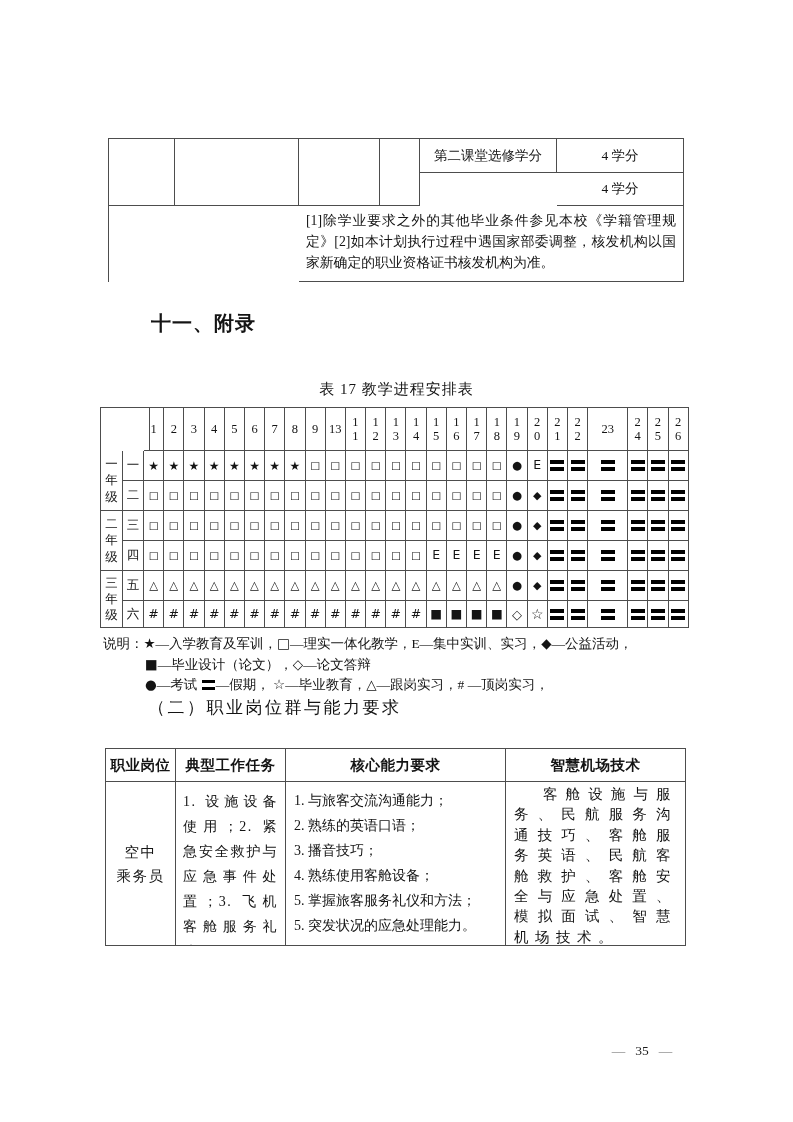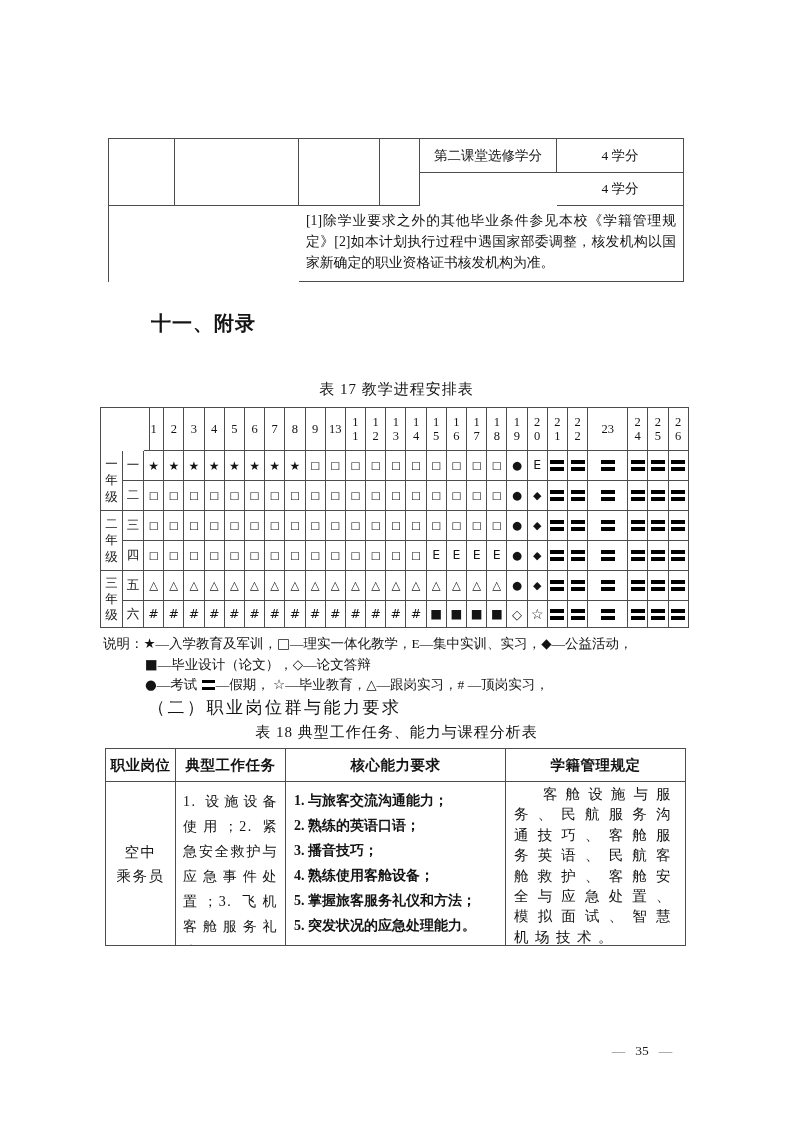--- a/index.html
+++ b/index.html
@@ -615,31 +615,30 @@
       </div>
     </div>
 
   <div class="legend">
     <div class="legend-line">说明：<span class="g">★</span>—入学教育及军训，<span class="g">□</span>—理实一体化教学，E—集中实训、实习，<span class="g">◆</span>—公益活动，</div>
     <div class="legend-line indent"><span class="g">■</span>—毕业设计（论文），<span class="g">◇</span>—论文答辩</div>
     <div class="legend-line indent"><span class="g">●</span>—考试 <span class="holiday hol-inline"></span>—假期， <span class="g">☆</span>—毕业教育，<span class="g">△</span>—跟岗实习，# —顶岗实习，</div>
   </div>
 
   <div class="h-sub h-sub2">（二）职业岗位群与能力要求</div>
-  <div class="caption cap18">表 18 典型工作任务、能力与课程分析表</div>
 
   <div id="t18" class="grid">
       <div class="cell th18" style="grid-area: 1 / 1;">职业岗位</div>
       <div class="cell th18" style="grid-area: 1 / 2;">典型工作任务</div>
       <div class="cell th18" style="grid-area: 1 / 3;">核心能力要求</div>
-      <div class="cell th18" style="grid-area: 1 / 4;">学籍管理规定</div>
+      <div class="cell th18" style="grid-area: 1 / 4;">智慧机场技术</div>
       <div class="cell pos" style="grid-area: 2 / 1;">空中
 乘务员</div>
       <div class="cell tasks" style="grid-area: 2 / 2;">1. 设施设备使用；2. 紧急安全救护与应急事件处置；3. 飞机客舱服务礼仪。</div>
-      <div class="cell abil" style="grid-area: 2 / 3; font-weight: bold;">1. 与旅客交流沟通能力；
+      <div class="cell abil" style="grid-area: 2 / 3;">1. 与旅客交流沟通能力；
 2. 熟练的英语口语；
 3. 播音技巧；
 4. 熟练使用客舱设备；
 5. 掌握旅客服务礼仪和方法；
 5. 突发状况的应急处理能力。</div>
       <div class="cell courses" style="grid-area: 2 / 4;">客舱设施与服务、民航服务沟通技巧、客舱服务英语、民航客舱救护、客舱安全与应急处置、模拟面试、智慧机场技术。</div>
     </div>
 
   <div class="footer">
     <span class="dash">—</span>

